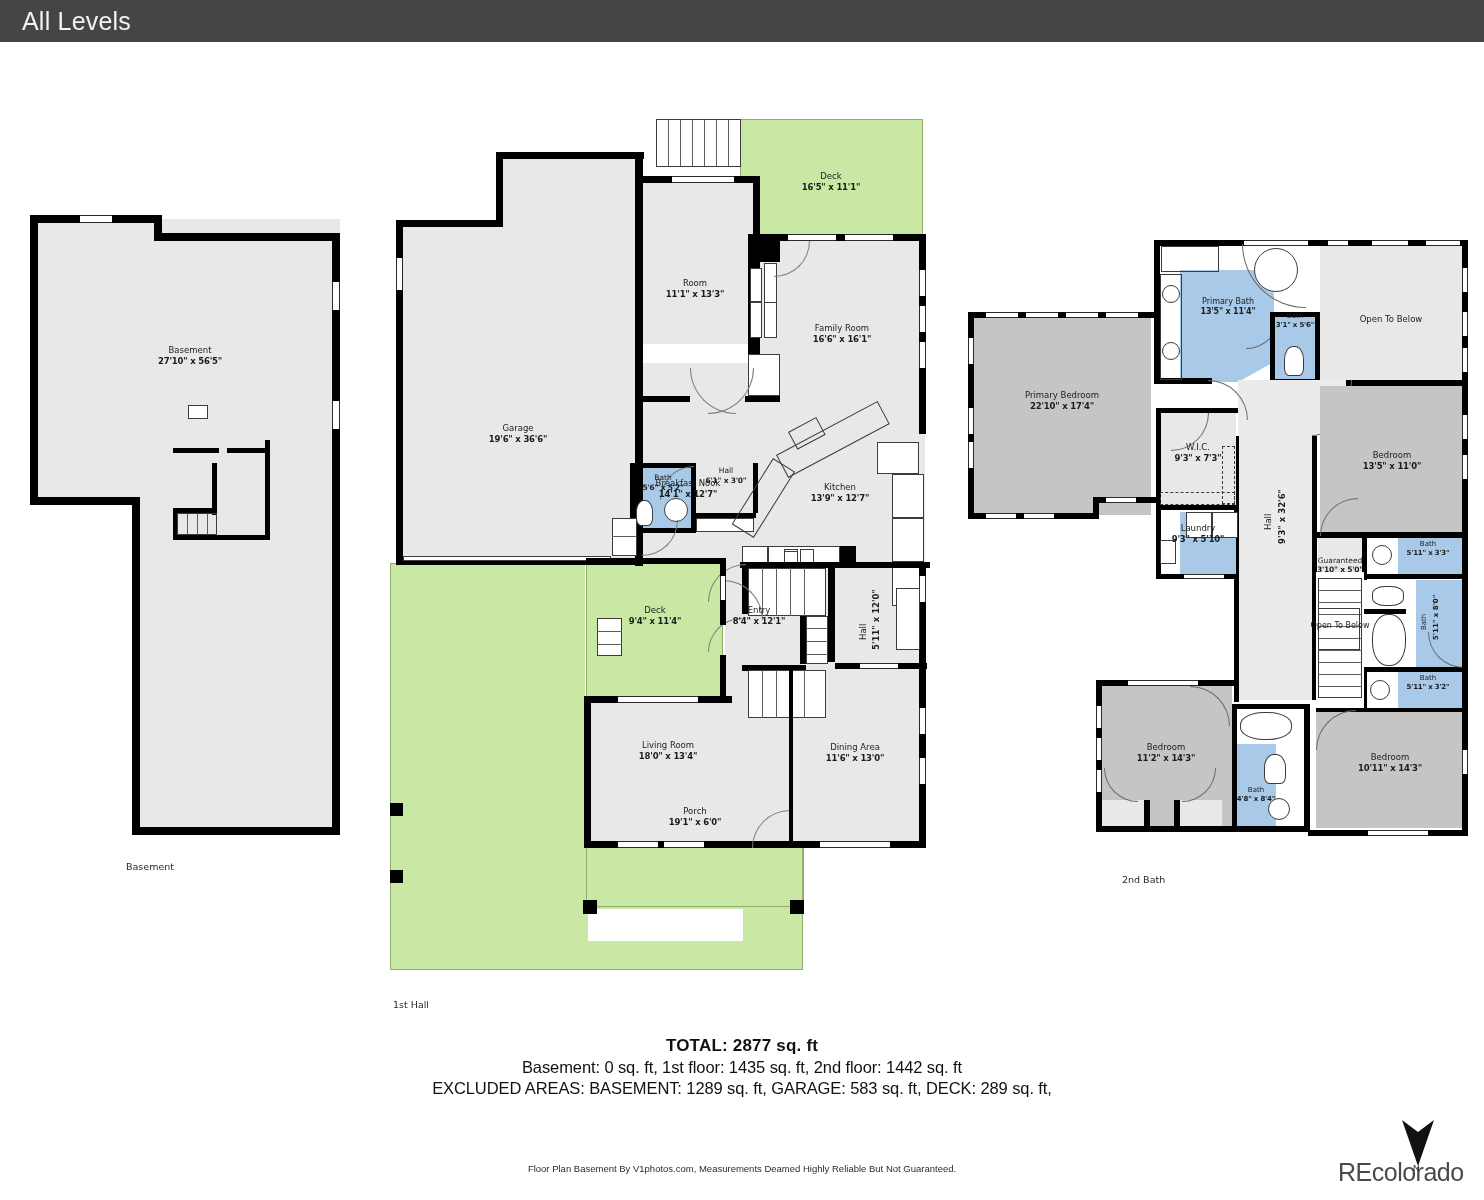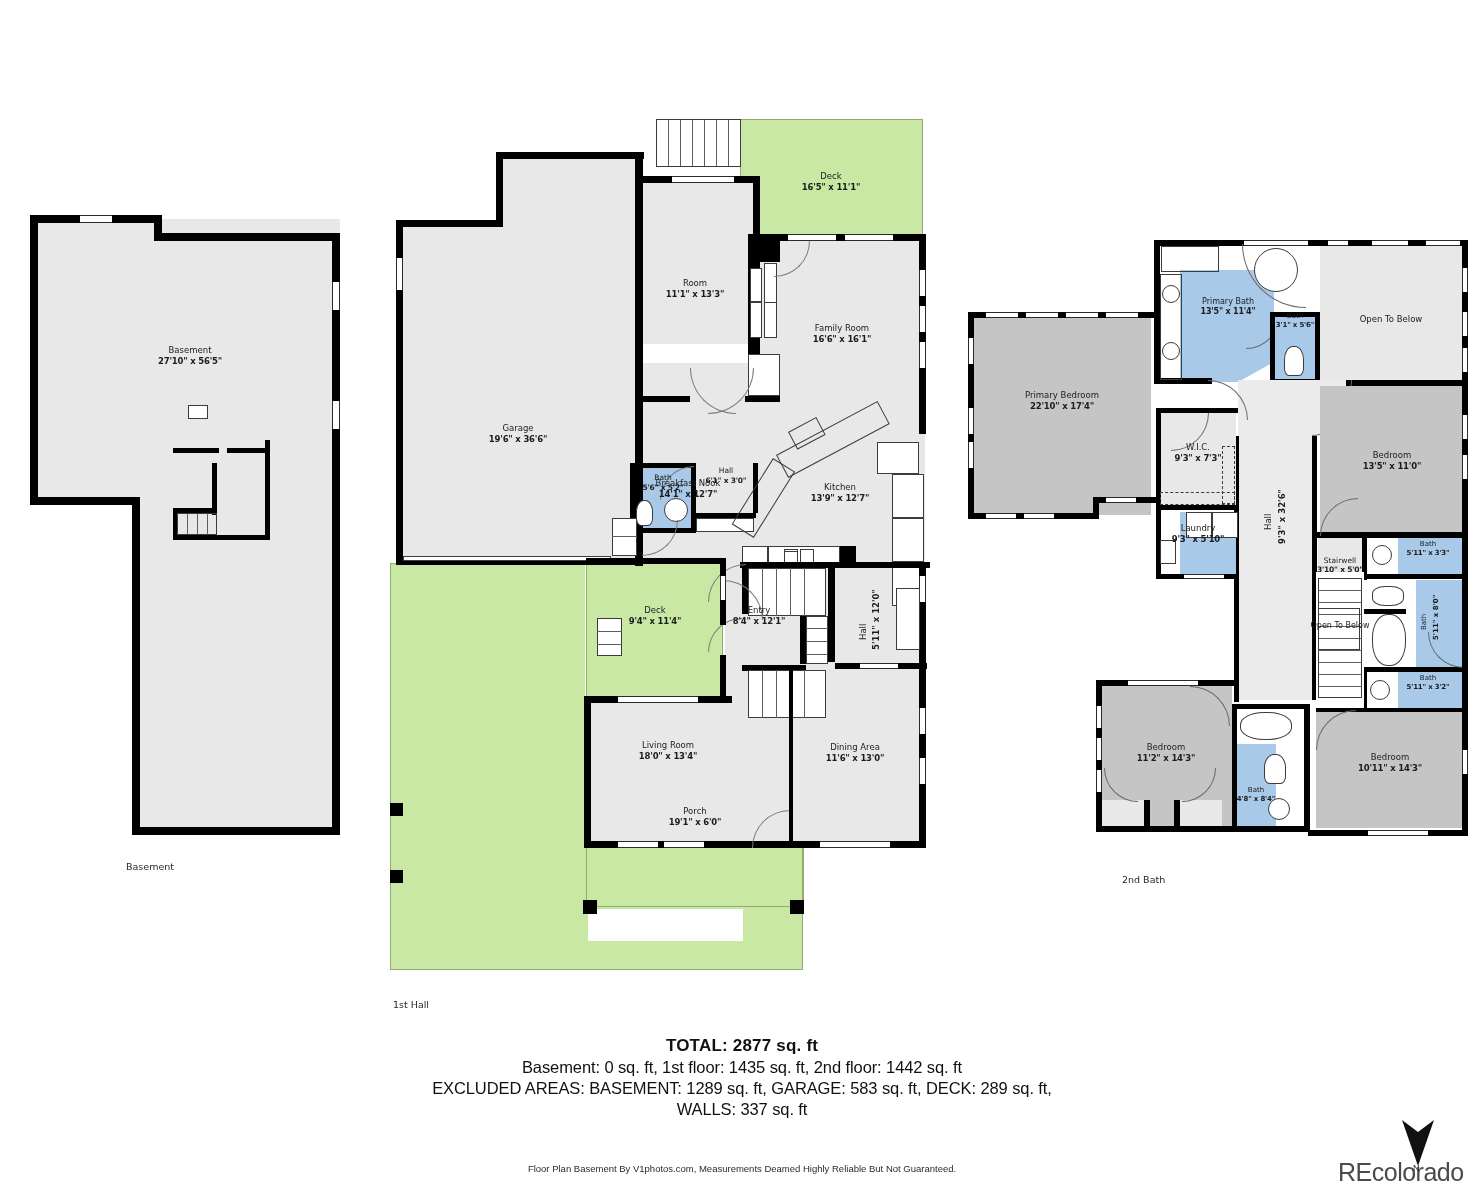--- a/index.html
+++ b/index.html
@@ -122,20 +122,23 @@
     position:absolute; left:1413px; top:1163px;
     font-size:9px; color:#2a2a2a;
     font-family:"Liberation Sans", sans-serif;
   }
 </style>
 </head>
 <body>
 
 <div id="page">
 
+  <div id="header-bar">
+    <div id="header-title">All Levels</div>
+  </div>
 
   <div class="plan" style="left:30px; top:215px; width:320px; height:620px;">
 
     <div class="room" style="left:4px; top:4px; width:306px; height:282px;"></div>
     <div class="room" style="left:102px; top:286px; width:208px; height:330px;"></div>
 
     <div class="wall" style="left:0; top:0; width:130px; height:8px;"></div>
     <div class="wall" style="left:124px; top:0; width:8px; height:24px;"></div>
     <div class="wall" style="left:124px; top:18px; width:186px; height:8px;"></div>
     <div class="wall" style="left:302px; top:18px; width:8px; height:602px;"></div>
@@ -571,21 +574,21 @@
       <span>Hall</span>
     </div>
     <div class="lbl-v" style="left:309px; top:314px; font-weight:600;">
       <span>9'3" x 32'6"</span>
     </div>
     <div class="lbl" style="left:400px; top:310px; width:120px; font-size:7px; line-height:9px;">
       <b>Bath</b>
       <span class="dim">5'11" x 3'3"</span>
     </div>
     <div class="lbl" style="left:312px; top:326px; width:120px; font-size:7.5px; line-height:9px;">
-      <b>Stairwell</b>
+      <b>Guaranteed</b>
       <span class="dim">3'10" x 5'0"</span>
     </div>
     <div class="lbl-v" style="left:452px; top:400px; font-size:7px;">
       <span>Bath</span>
     </div>
     <div class="lbl-v" style="left:464px; top:410px; font-size:7px; font-weight:600;">
       <span>5'11" x 8'0"</span>
     </div>
     <div class="lbl" style="left:312px; top:390px; width:120px; font-size:8px;">
       <b>Open To Below</b>
@@ -606,21 +609,20 @@
       <b>Bath</b>
       <span class="dim">4'8" x 8'4"</span>
     </div>
   </div>
   <div class="floor-cap" style="left:1122px; top:874px;">2nd Bath</div>
 
   <div id="summary">
     <div class="total">TOTAL: 2877 sq. ft</div>
     <div class="line">Basement: 0 sq. ft, 1st floor: 1435 sq. ft, 2nd floor: 1442 sq. ft</div>
     <div class="line">EXCLUDED AREAS: BASEMENT: 1289 sq. ft, GARAGE: 583 sq. ft, DECK: 289 sq. ft,</div>
-    <div class="line">WALLS: 337 sq. ft</div>
   </div>
 
   <div id="credit">Floor Plan Basement By V1photos.com, Measurements Deamed Highly Reliable But Not Guaranteed.</div>
 
   <div id="logo">REcolorado</div>
   <div id="compass">
     <svg width="40" height="58" viewBox="0 0 40 58" aria-hidden="true">
       <polygon points="4,4 20,16 36,4 20,50" fill="#111111"></polygon>
     </svg>
   </div>

